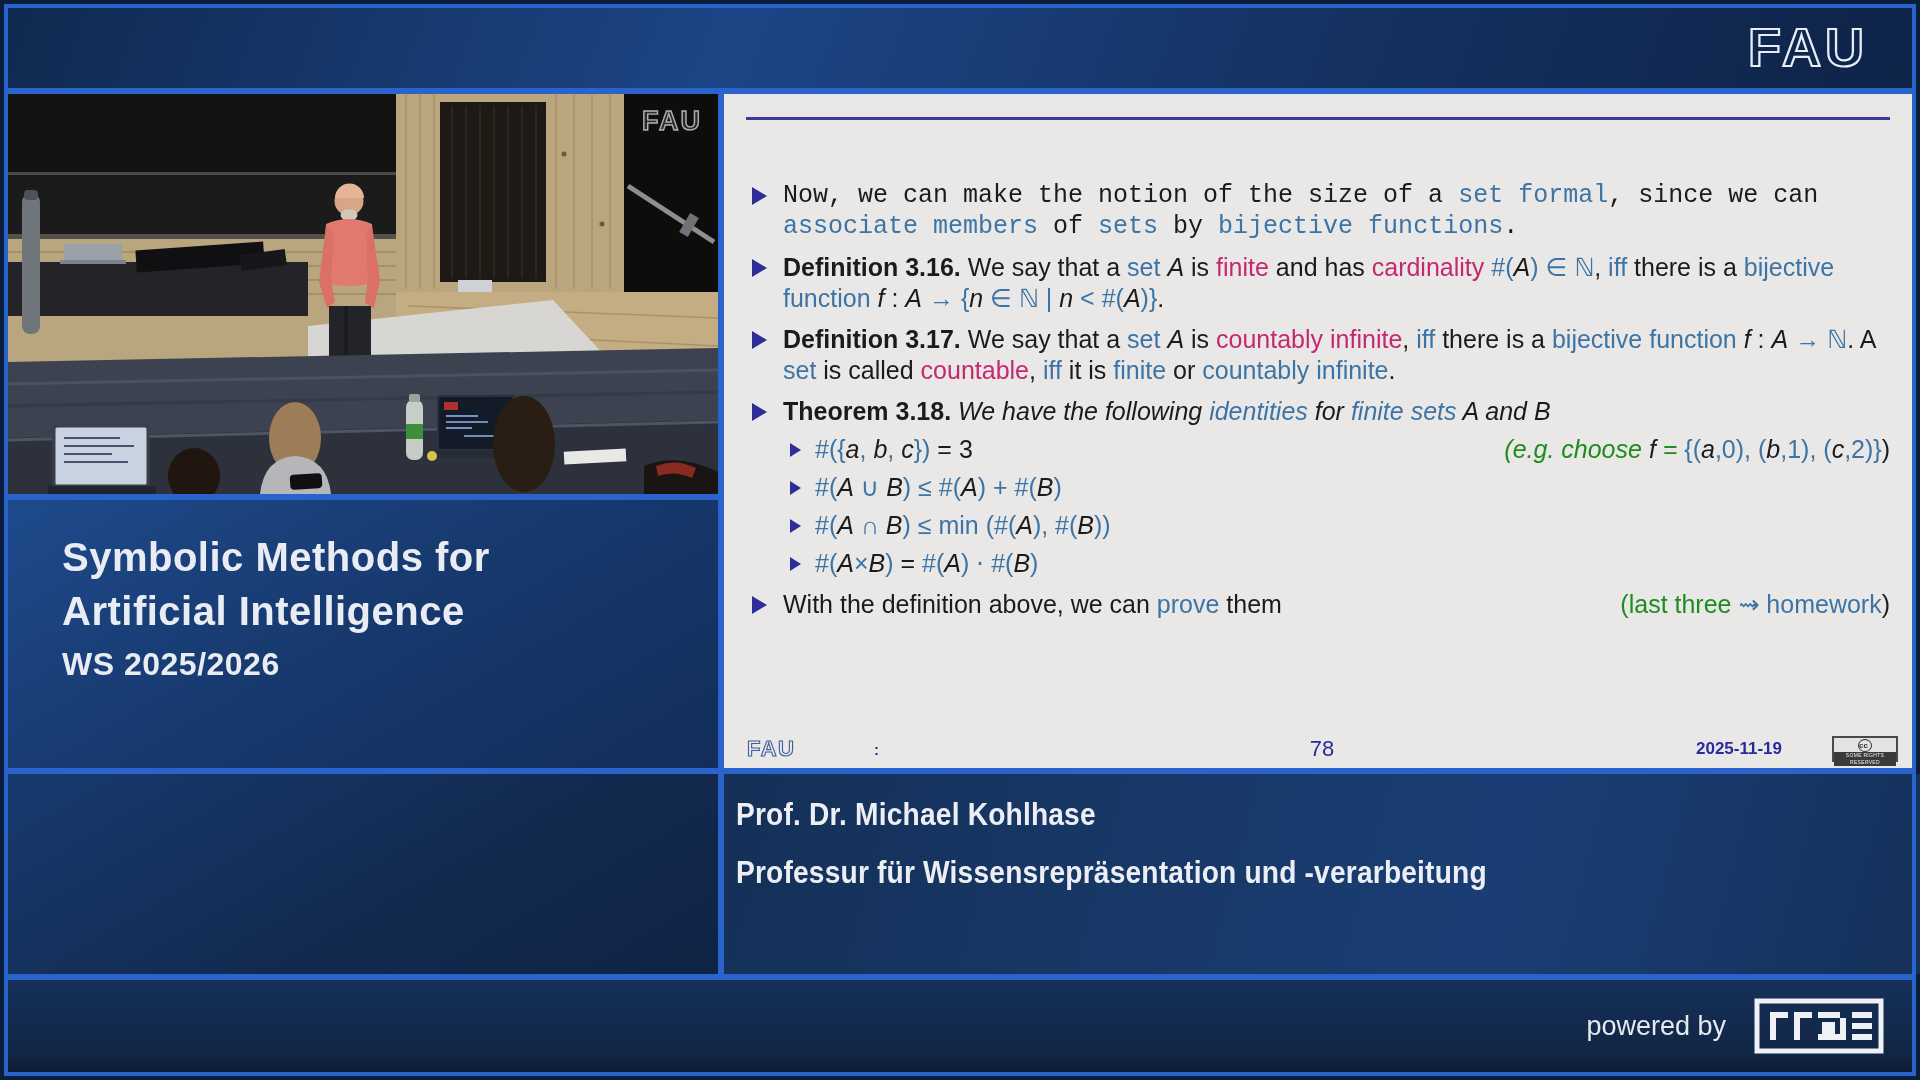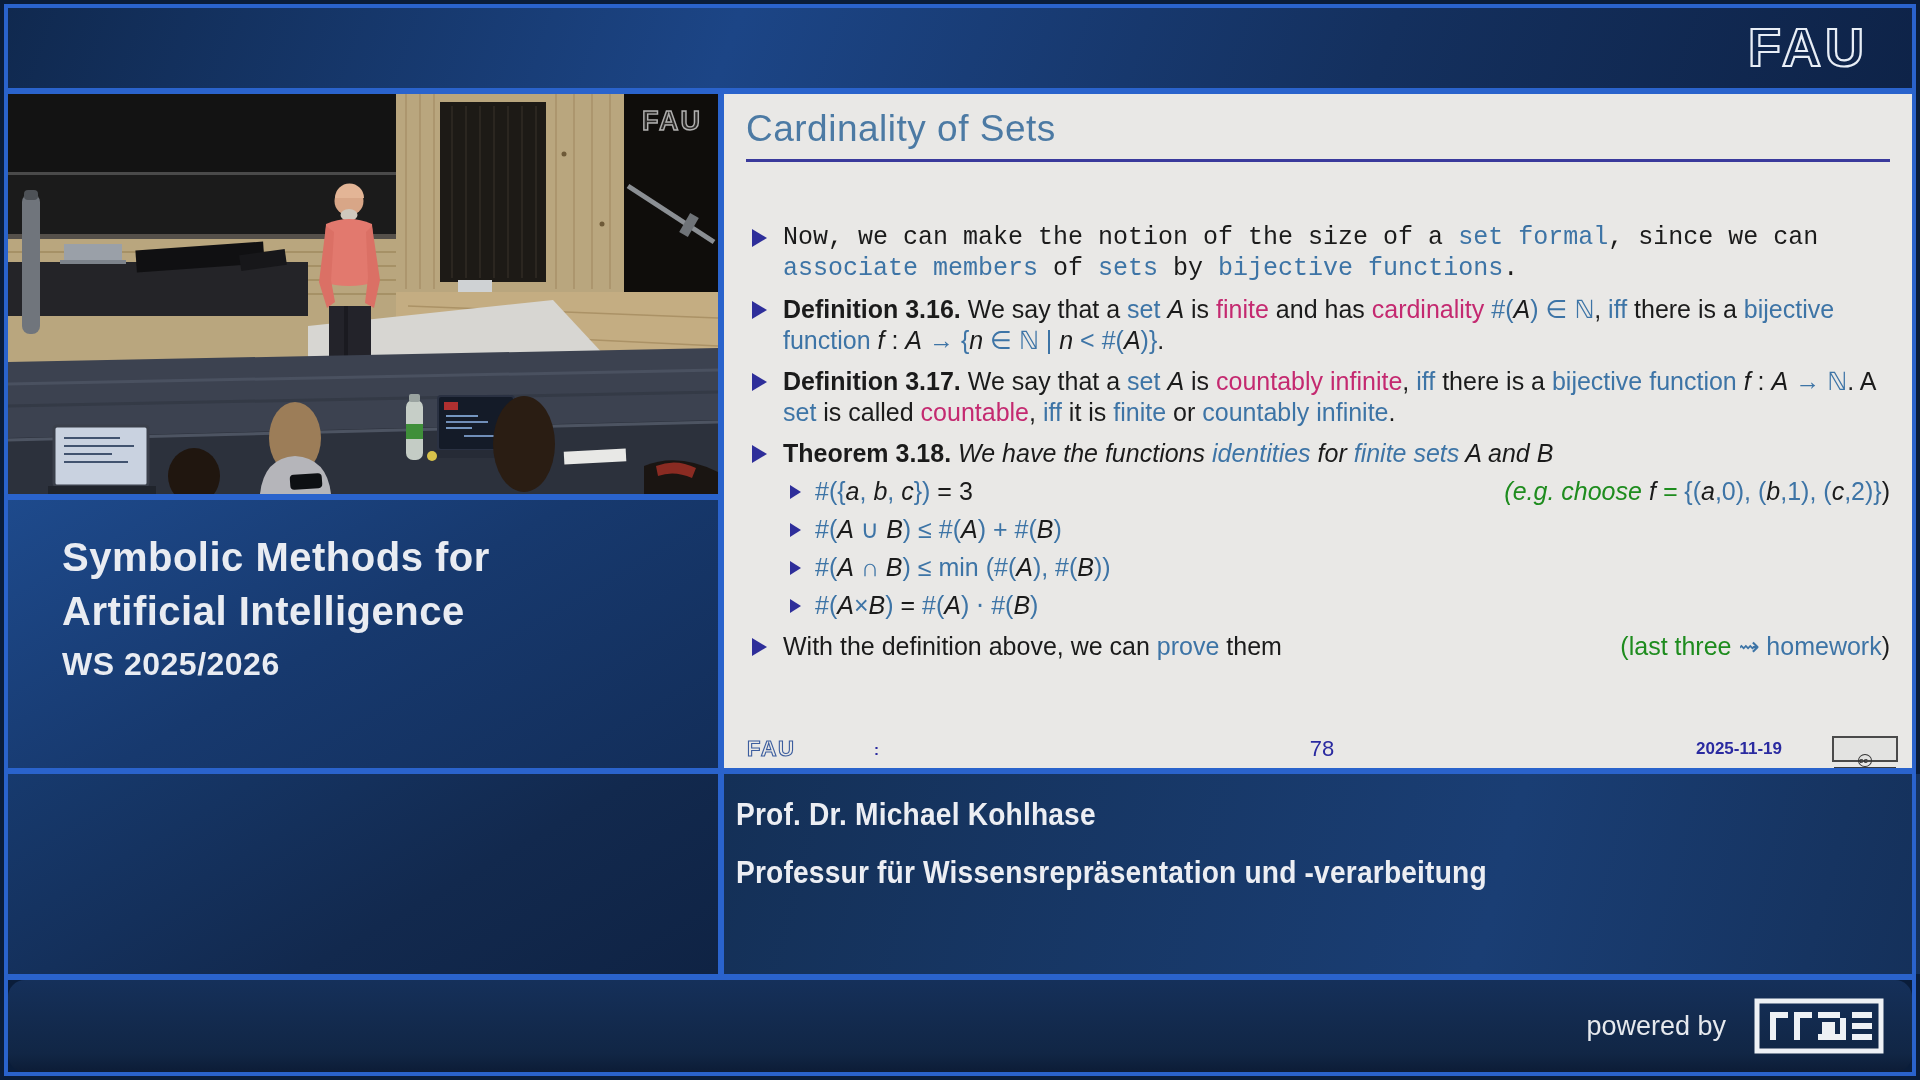--- a/index.html
+++ b/index.html
@@ -53,33 +53,33 @@
   .c-m{color:var(--run-m,#c42970);} .c-g{color:var(--run-g,#1e8c1e);}
   .bold{font-weight:bold;} .ital{font-style:italic;}
 
   .slide-footer{position:absolute;left:22px;right:14px;bottom:5px;height:28px;display:flex;align-items:center;}
   .footer-colon{margin-left:70px;font-size:15px;font-weight:bold;color:var(--footercol,#2a2aa0);}
   .footer-page{position:absolute;left:50%;transform:translateX(-50%);font-size:22px;font-weight:normal;color:var(--footercol,#2a2aa0);}
   .footer-date{margin-left:auto;font-size:17px;font-weight:bold;color:var(--footercol,#2a2aa0);}
   .cc-badge{margin-left:50px;width:66px;height:26px;background:#e3e3e1;border:2px solid #4a4a4a;box-sizing:border-box;
             display:flex;flex-direction:column;align-items:center;justify-content:flex-start;}
   .cc-circle{width:12px;height:12px;border:1.5px solid #333;border-radius:50%;font-size:8px;line-height:11px;
-             color:#333;font-weight:bold;margin-top:16px;}
+             color:#333;font-weight:bold;margin-top:1px;}
   .cc-text{width:100%;background:#3a3a3a;color:#eee;font-size:5px;line-height:7px;text-align:center;letter-spacing:.3px;}
 
   .presenter{position:absolute;left:724px;top:774px;width:1408px;height:200px;box-sizing:border-box;
              background:linear-gradient(105deg,#143057 0%,#1a3e74 55%,#122a4e 100%);
              color:#eceef3;padding:20px 0 0 12px;}
   .presenter .name,.presenter .chair{font-size:32px;font-weight:bold;transform:scaleX(.88);transform-origin:left;
              letter-spacing:.2px;line-height:40px;}
   .presenter .chair{margin-top:18px;}
 
   .bottom-bar{position:absolute;left:8px;top:980px;width:1904px;height:92px;box-sizing:border-box;
               background:linear-gradient(180deg,#15305a 0%,#112645 80%,#0c1c36 100%);
-              display:flex;align-items:center;justify-content:flex-end;gap:28px;padding-right:28px;border-radius:17px;}
+              display:flex;align-items:center;justify-content:flex-end;gap:28px;padding-right:28px;}
   .powered{font-size:27px;color:#e6e9ee;}
 
   .fau-header-logo{display:flex;align-items:center;gap:16px;}
   .uni-name{color:#eef2f8;font-size:19px;font-weight:bold;line-height:24px;}
 </style>
 </head>
 <body>
 
 <div class="page">
   <div class="frame-border"></div>
@@ -239,38 +239,37 @@
 
   <div class="course-block">
     <div class="course-title">Symbolic Methods for</div>
     <div class="course-title">Artificial Intelligence</div>
     <div class="course-sem">WS 2025/2026</div>
   </div>
   <div class="left-empty"></div>
   <div class="sep v1"></div>
 
   <div class="slide">
-    <div class="slide-title">Cardinality of Sets</div>
     <div class="slide-rule"></div>
     <div class="slide-body">
         <div class="bullet level1">
           <span class="marker"></span>
           <span class="runs"><span class="run c-k">Now, we can make the notion of the size of a </span><span class="run c-b">set formal</span><span class="run c-k">, since we can </span><span class="run c-b">associate members</span><span class="run c-k"> of </span><span class="run c-b">sets</span><span class="run c-k"> by </span><span class="run c-b">bijective functions</span><span class="run c-k">.</span></span>
         </div>
         <div class="bullet level1">
           <span class="marker"></span>
           <span class="runs"><span class="run c-k bold">Definition 3.16. </span><span class="run c-k">We say that a </span><span class="run c-b">set</span><span class="run c-k"> </span><span class="run c-k ital">A</span><span class="run c-k"> is </span><span class="run c-m">finite</span><span class="run c-k"> and has </span><span class="run c-m">cardinality</span><span class="run c-k"> </span><span class="run c-b">#(</span><span class="run c-k ital">A</span><span class="run c-b">) ∈ ℕ</span><span class="run c-k">, </span><span class="run c-b">iff</span><span class="run c-k"> there is a </span><span class="run c-b">bijective function</span><span class="run c-k"> </span><span class="run c-k ital">f</span><span class="run c-k"> : </span><span class="run c-k ital">A</span><span class="run c-b"> → {</span><span class="run c-k ital">n</span><span class="run c-b"> ∈ ℕ | </span><span class="run c-k ital">n</span><span class="run c-b"> &lt; </span><span class="run c-b">#(</span><span class="run c-k ital">A</span><span class="run c-b">)}</span><span class="run c-k">.</span></span>
         </div>
         <div class="bullet level1">
           <span class="marker"></span>
           <span class="runs"><span class="run c-k bold">Definition 3.17. </span><span class="run c-k">We say that a </span><span class="run c-b">set</span><span class="run c-k"> </span><span class="run c-k ital">A</span><span class="run c-k"> is </span><span class="run c-m">countably infinite</span><span class="run c-k">, </span><span class="run c-b">iff</span><span class="run c-k"> there is a </span><span class="run c-b">bijective function</span><span class="run c-k"> </span><span class="run c-k ital">f</span><span class="run c-k"> : </span><span class="run c-k ital">A</span><span class="run c-b"> → ℕ</span><span class="run c-k">. A </span><span class="run c-b">set</span><span class="run c-k"> is called </span><span class="run c-m">countable</span><span class="run c-k">, </span><span class="run c-b">iff</span><span class="run c-k"> it is </span><span class="run c-b">finite</span><span class="run c-k"> or </span><span class="run c-b">countably infinite</span><span class="run c-k">.</span></span>
         </div>
         <div class="bullet level1">
           <span class="marker"></span>
-          <span class="runs"><span class="run c-k bold">Theorem 3.18. </span><span class="run c-k ital">We have the functions </span><span class="run c-b ital">identities</span><span class="run c-k ital"> for </span><span class="run c-b ital">finite sets</span><span class="run c-k ital"> A</span><span class="run c-k ital"> and </span><span class="run c-k ital">B</span></span>
+          <span class="runs"><span class="run c-k bold">Theorem 3.18. </span><span class="run c-k ital">We have the following </span><span class="run c-b ital">identities</span><span class="run c-k ital"> for </span><span class="run c-b ital">finite sets</span><span class="run c-k ital"> A</span><span class="run c-k ital"> and </span><span class="run c-k ital">B</span></span>
         </div>
         <div class="bullet level2">
           <span class="marker"></span>
           <span class="runs"><span class="run c-b">#({</span><span class="run c-k ital">a</span><span class="run c-b">, </span><span class="run c-k ital">b</span><span class="run c-b">, </span><span class="run c-k ital">c</span><span class="run c-b">}) </span><span class="run c-k">= 3</span></span>
           <span class="note"><span class="run c-g ital">(e.g. choose </span><span class="run c-k ital">f</span><span class="run c-g ital"> = </span><span class="run c-b">{(</span><span class="run c-k ital">a</span><span class="run c-b">,0), (</span><span class="run c-k ital">b</span><span class="run c-b">,1), (</span><span class="run c-k ital">c</span><span class="run c-b">,2)}</span><span class="run c-k">)</span></span>
         </div>
         <div class="bullet level2">
           <span class="marker"></span>
           <span class="runs"><span class="run c-b">#(</span><span class="run c-k ital">A</span><span class="run c-b"> ∪ </span><span class="run c-k ital">B</span><span class="run c-b">) ≤ #(</span><span class="run c-k ital">A</span><span class="run c-b">) + #(</span><span class="run c-k ital">B</span><span class="run c-b">)</span></span>
         </div>

